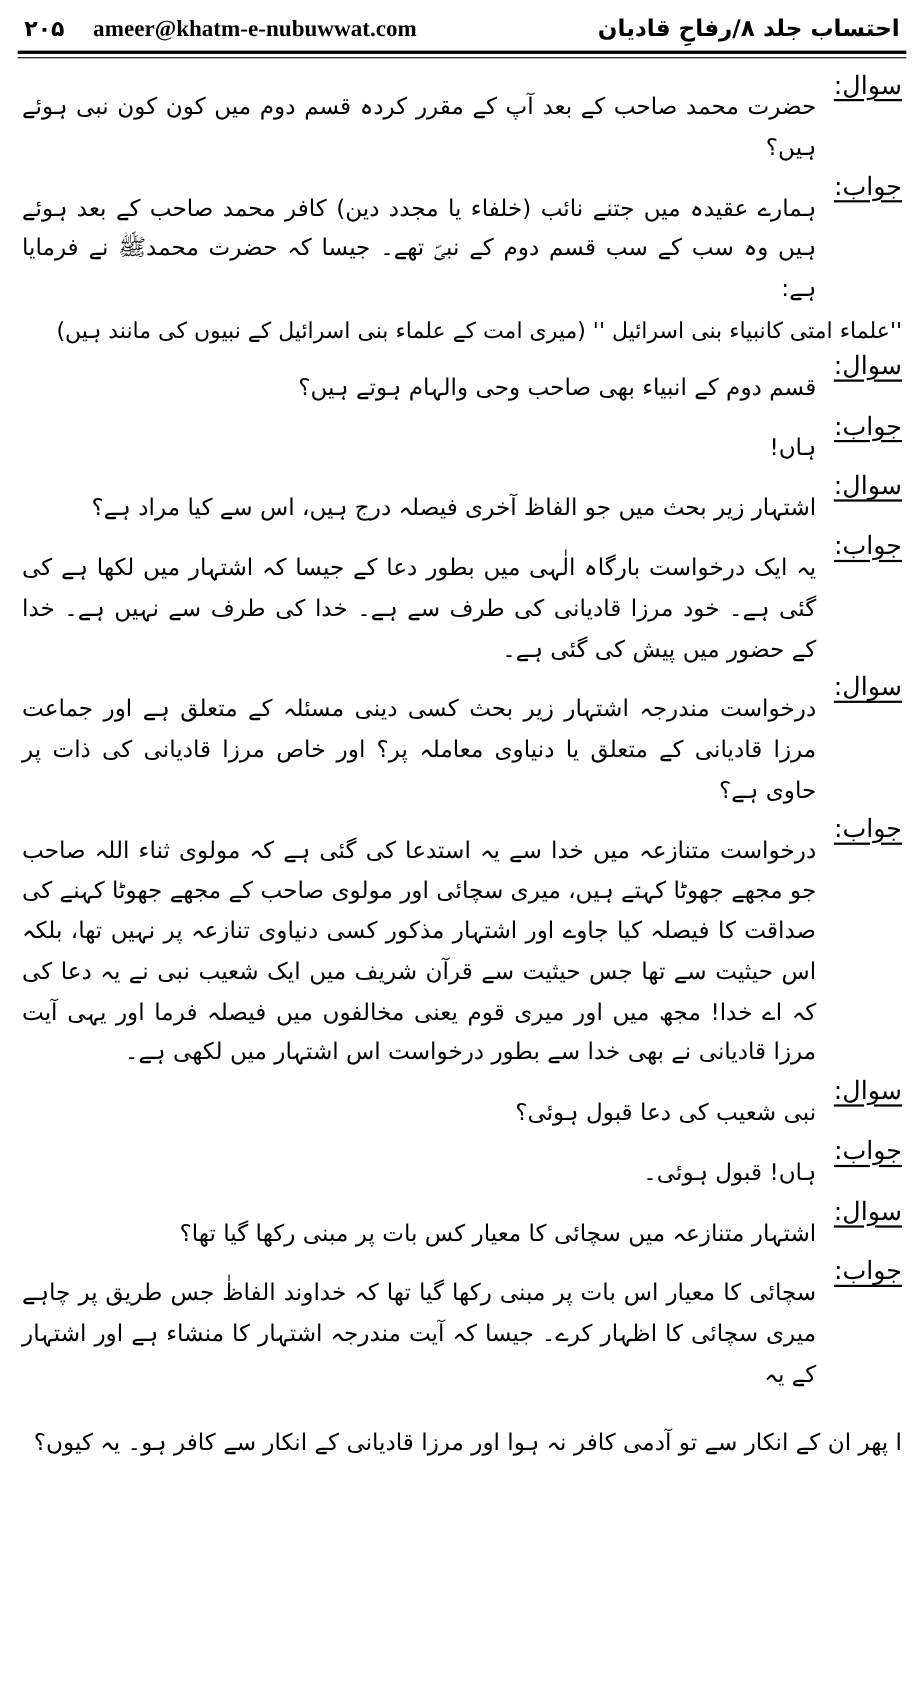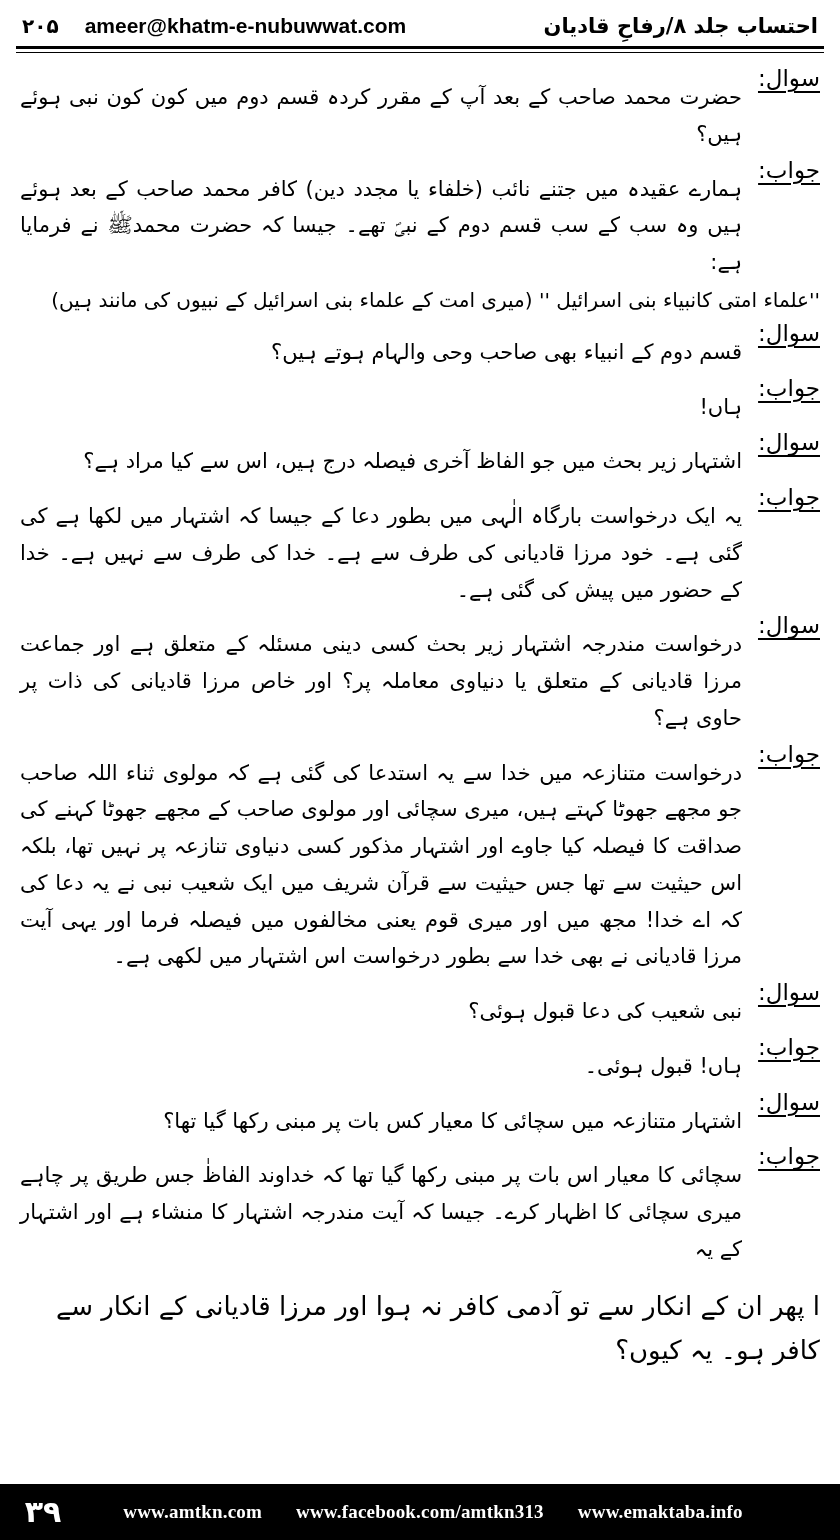--- a/index.html
+++ b/index.html
@@ -41,21 +41,21 @@
     white-space: nowrap;
     margin-left: 24px;
   }
   .header-left {
     display: flex;
     align-items: center;
     gap: 26px;
     direction: ltr;
   }
   .header-email {
-    font-family: Liberation Sans, sans-serif;
+    font-family: Liberation Serif, serif;
     font-size: 21px;
     font-weight: bold;
     white-space: nowrap;
   }
   .header-pageno {
     font-size: 20px;
     font-weight: bold;
     white-space: nowrap;
   }
 
@@ -106,22 +106,22 @@
   }
 
   .quote-line {
     font-size: 20px;
     line-height: 1.75;
     text-align: right;
     margin: 0;
   }
 
   .footnote-block {
-    margin-top: 16px;
-    font-size: 26px;
+    margin-top: 26px;
+    font-size: 21px;
     line-height: 1.7;
     text-align: right;
   }
 
   
   .footer {
     position: absolute;
     left: 0;
     right: 0;
     bottom: 0;
@@ -235,22 +235,14 @@
 
     <div class="qa-row">
       <div class="qa-label urdu">جواب:</div>
       <div class="qa-text urdu">سچائی کا معیار اس بات پر مبنی رکھا گیا تھا کہ خداوند الفاظٰ جس طریق پر چاہے میری سچائی کا اظہار کرے۔ جیسا کہ آیت مندرجہ اشتہار کا منشاء ہے اور اشتہار کے یہ</div>
     </div>
 
     <div class="footnote-block urdu">ا پھر ان کے انکار سے تو آدمی کافر نہ ہوا اور مرزا قادیانی کے انکار سے کافر ہو۔ یہ کیوں؟</div>
 
   </div>
 
-  <div class="footer">
-    <div class="footer-pageno urdu">۳۹</div>
-    <div class="footer-links">
-      <span class="footer-link">www.amtkn.com</span>
-      <span class="footer-link">www.facebook.com/amtkn313</span>
-      <span class="footer-link">www.emaktaba.info</span>
-    </div>
-  </div>
 
 </div>
 
 </body></html>

